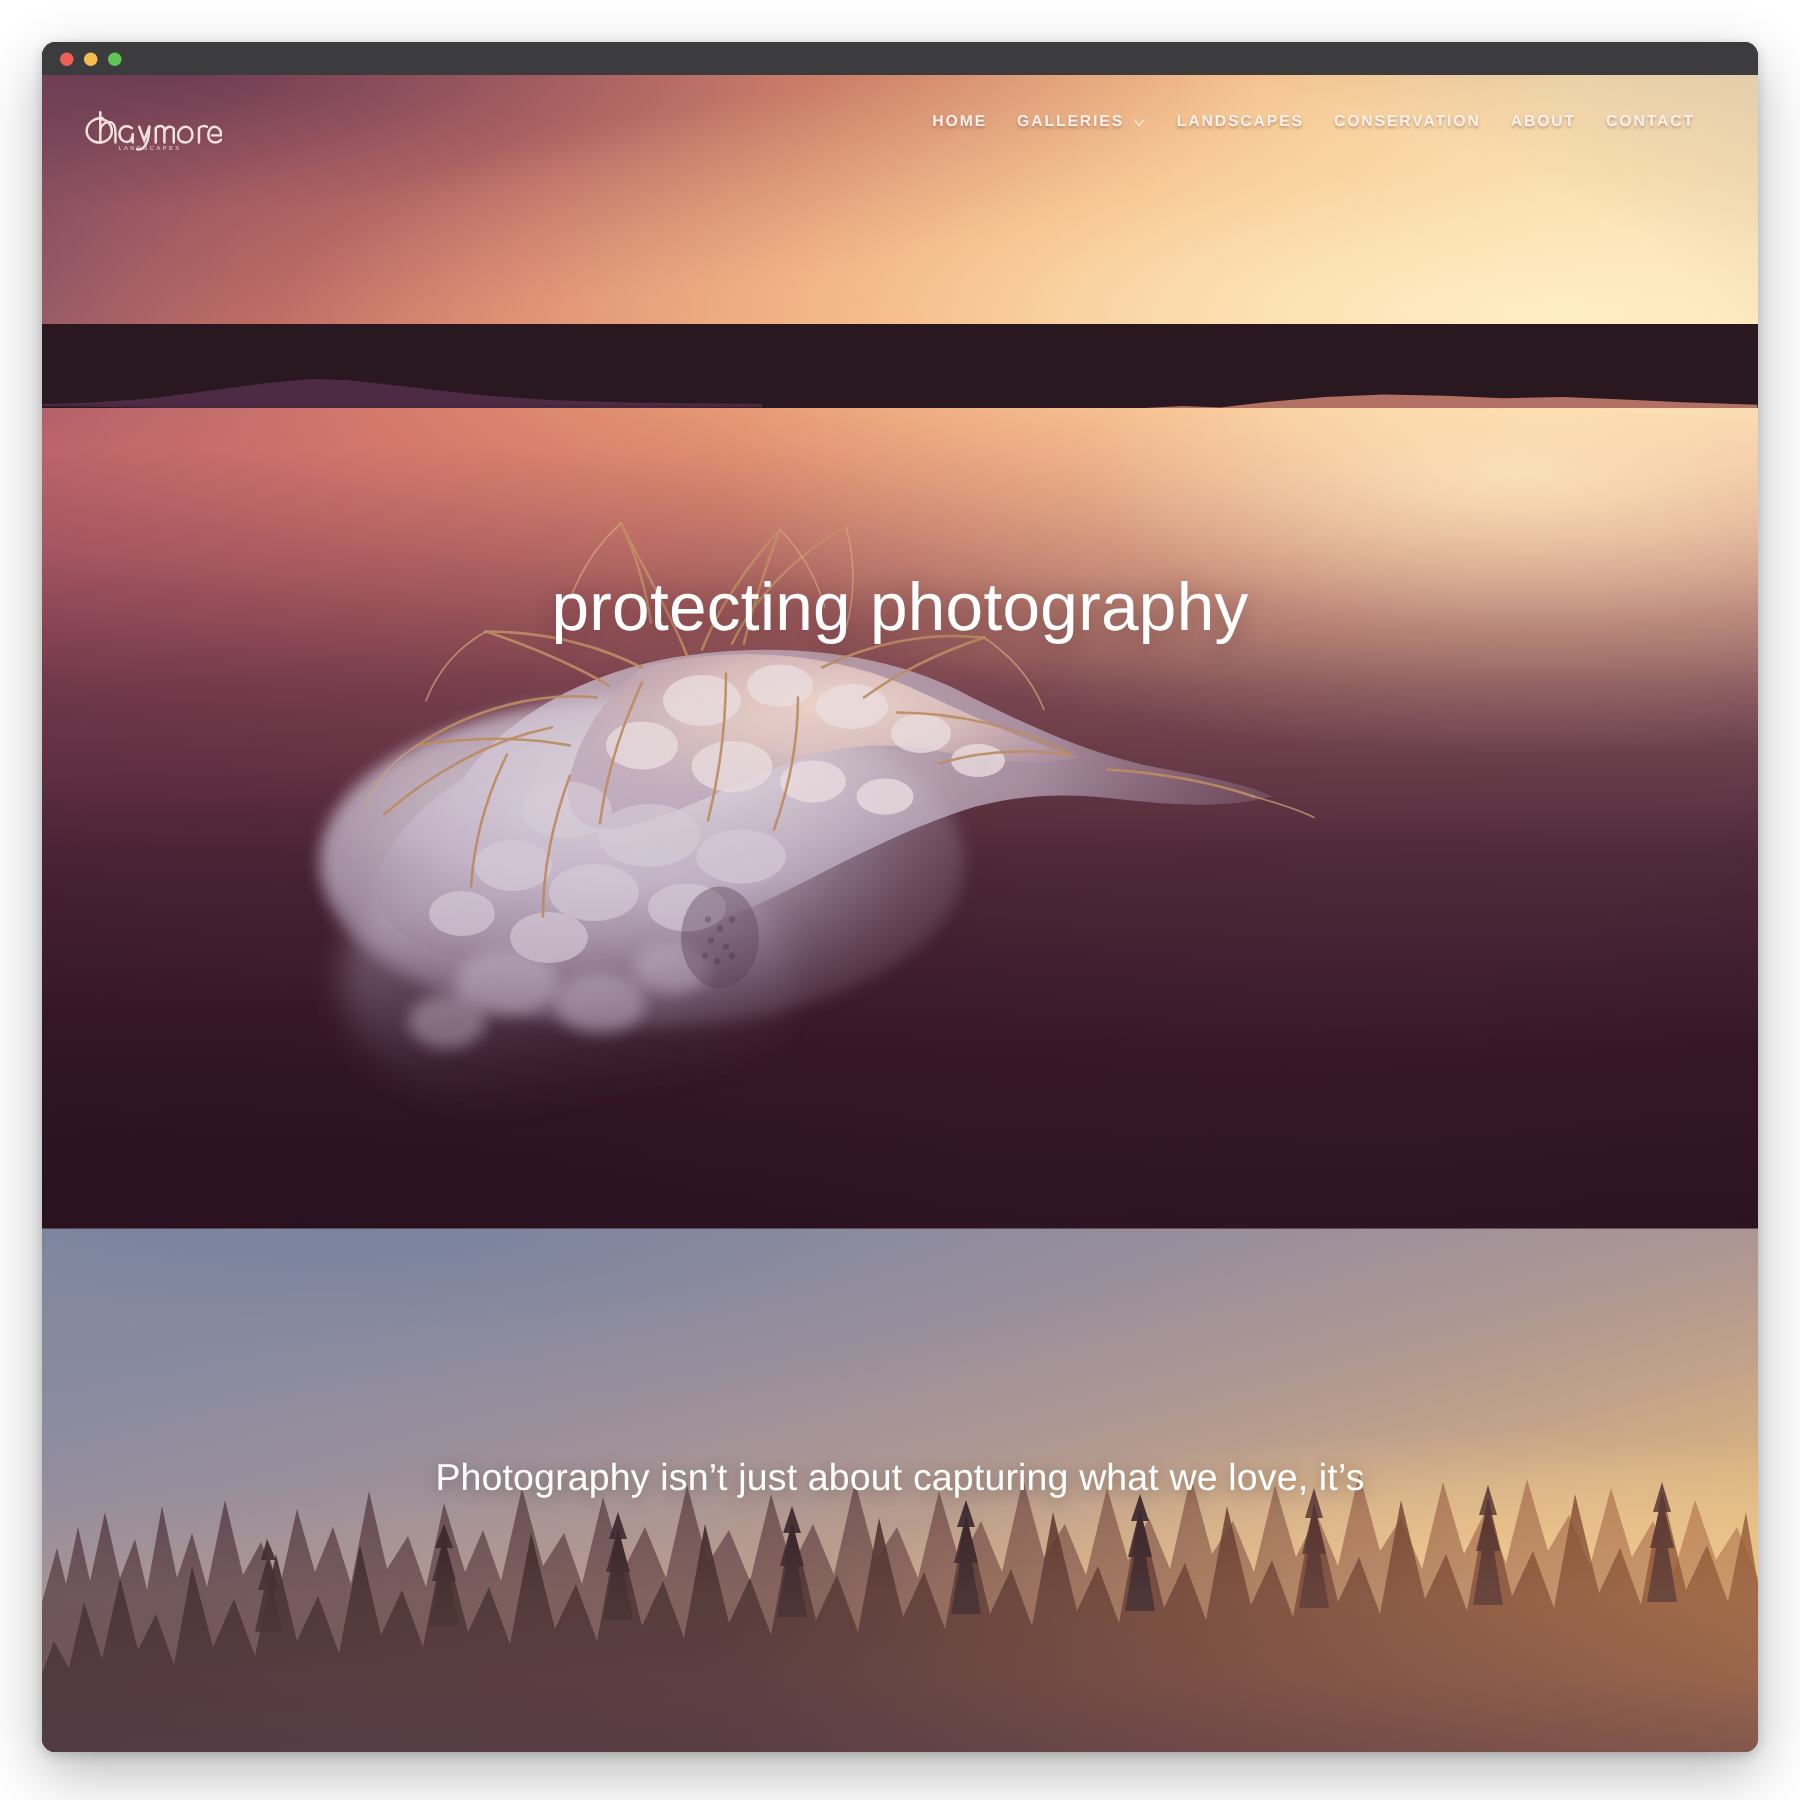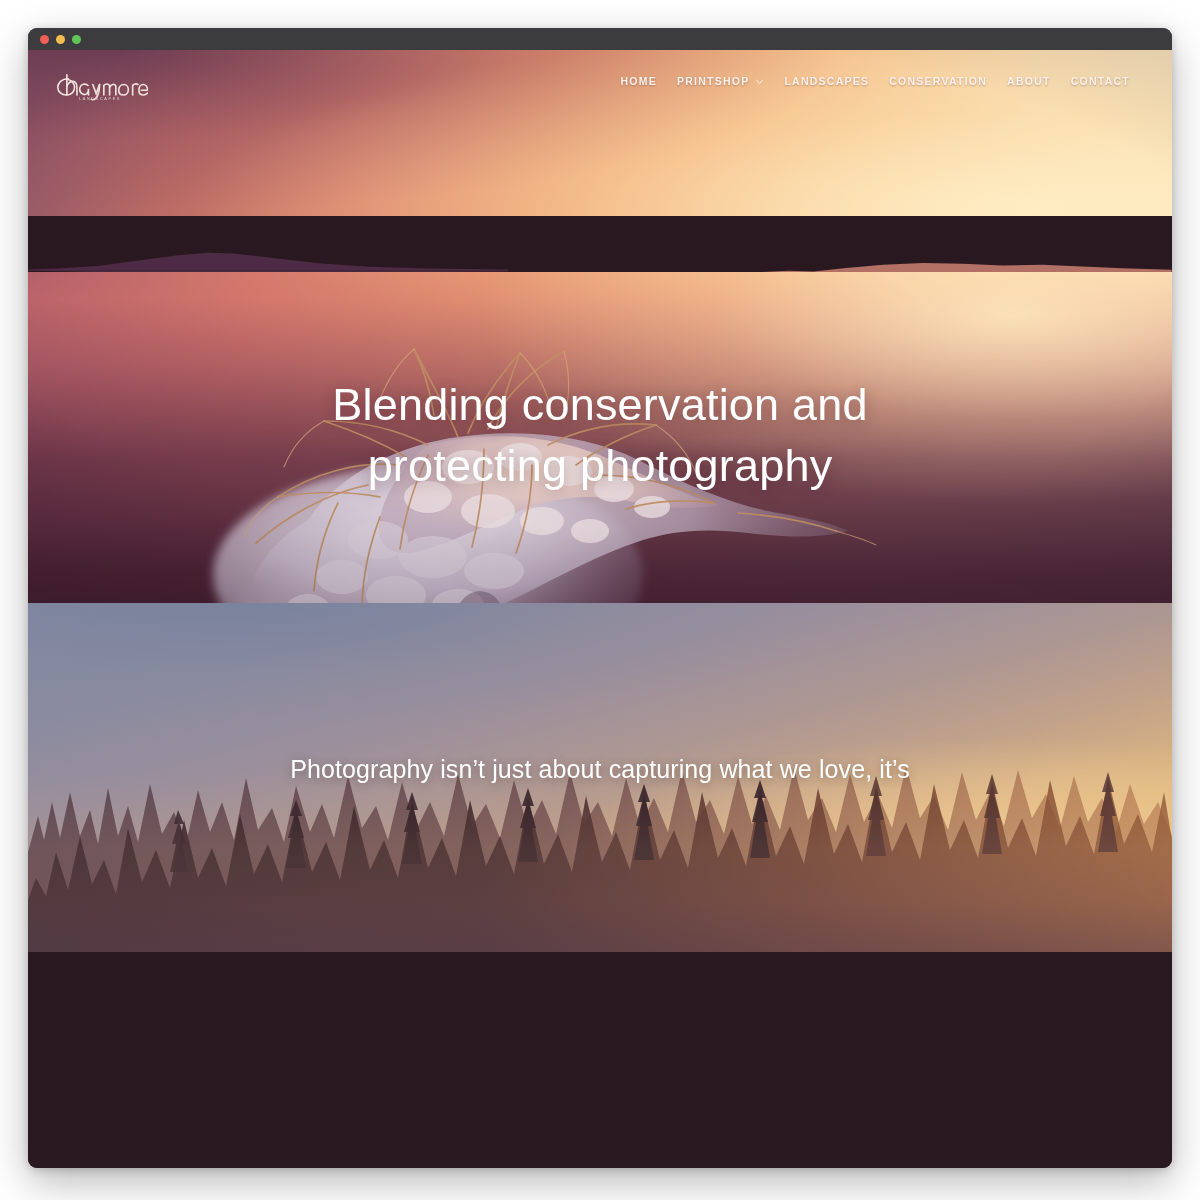--- a/index.html
+++ b/index.html
@@ -36,21 +36,21 @@
     position:relative;
     width:100%;
     height:1118px;
     overflow:hidden;
     background:#2a1820;
   }
 
   
   #hero{
     position:relative;
-    height:553px;
+    height:769px;
     overflow:hidden;
   }
   
   .hero-sky{
     position:absolute; left:0; top:0; width:100%; height:166px;
     background:
       linear-gradient(105deg,
         #8d5668 0%,
         #b96a64 14%,
         #d8806a 30%,
@@ -390,42 +390,41 @@
             </g>
             <text x="100" y="68" font-family="'Liberation Sans', sans-serif" font-size="8" letter-spacing="3.4" fill="#e8d4cf" text-anchor="middle">LANDSCAPES</text>
           </svg>
         </a>
 
         <nav id="main-nav">
           <a class="nav-item" href="#">
             <span>HOME</span>
           </a>
           <a class="nav-item" href="#">
-            <span>PRINTSHOP</span>
+            <span>GALLERIES</span>
             <svg class="nav-caret" viewBox="0 0 12 12">
               <path d="M2,4 L6,9 L10,4" fill="none" stroke="#fbe9e2" stroke-width="1.3" stroke-linecap="round" stroke-linejoin="round"></path>
             </svg>
           </a>
           <a class="nav-item" href="#">
             <span>LANDSCAPES</span>
           </a>
           <a class="nav-item" href="#">
             <span>CONSERVATION</span>
           </a>
           <a class="nav-item" href="#">
             <span>ABOUT</span>
           </a>
           <a class="nav-item" href="#">
             <span>CONTACT</span>
           </a>
         </nav>
       </header>
 
       <h1 id="hero-heading">
-        <span class="ln">Blending conservation and</span>
         <span class="ln">protecting photography</span>
       </h1>
     </section>
 
     <section id="forest-section">
       <div class="forest-sky"></div>
       <div class="forest-sun"></div>
 
       <svg id="forest" viewBox="0 0 1144 220" preserveAspectRatio="none">
         <defs>

